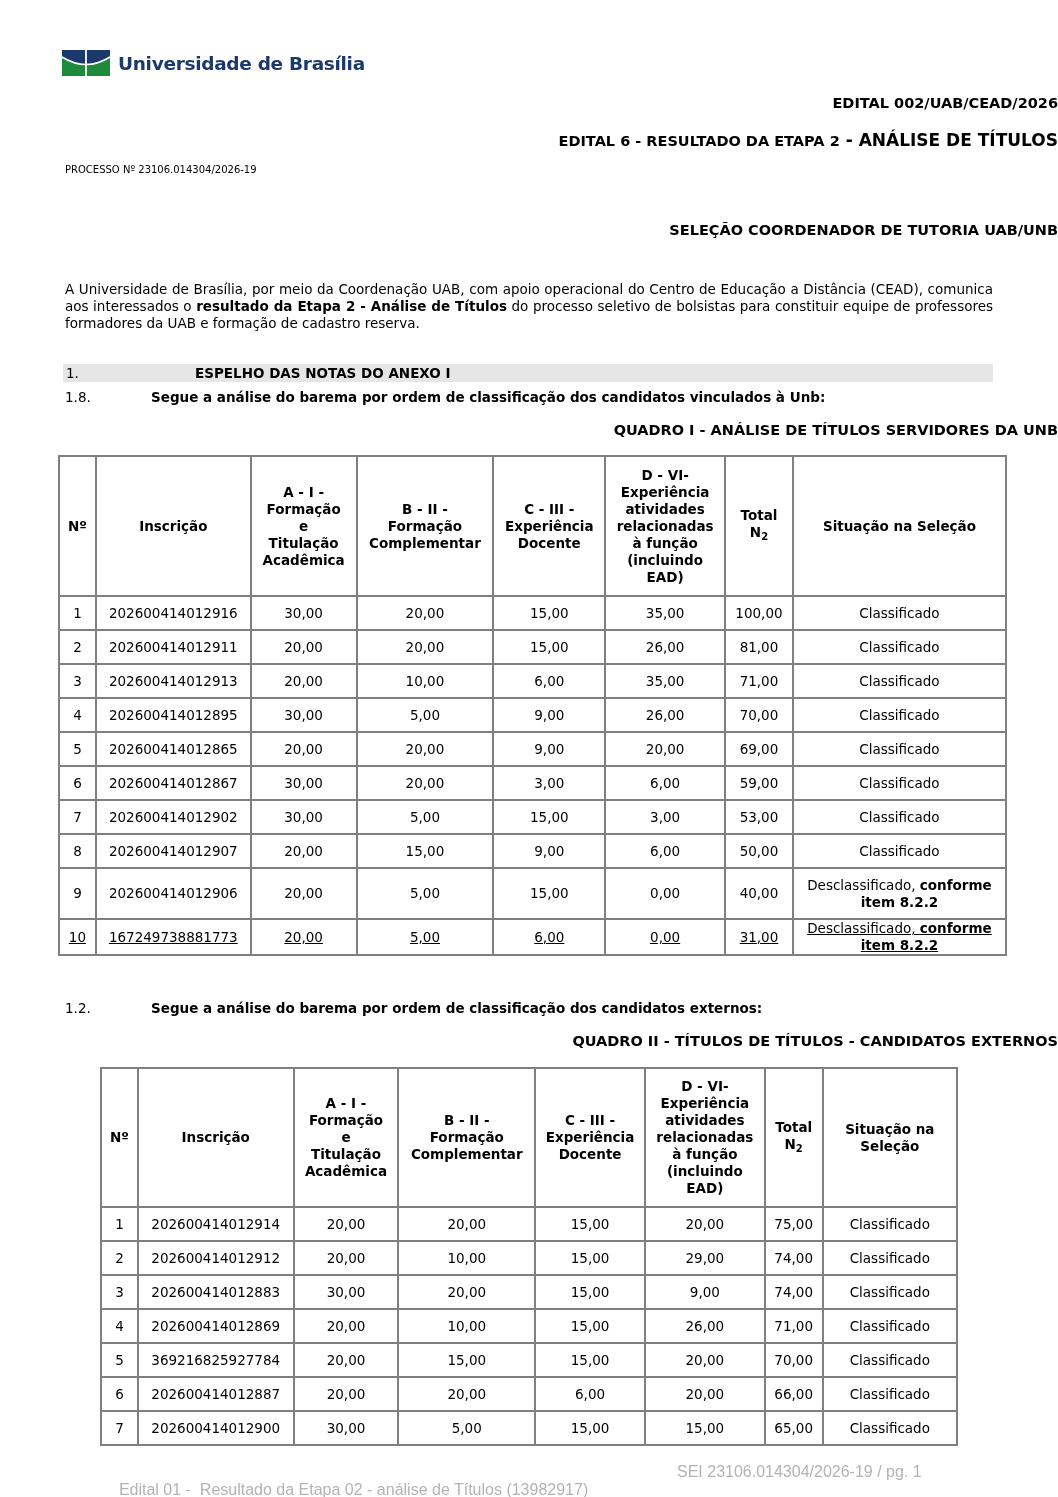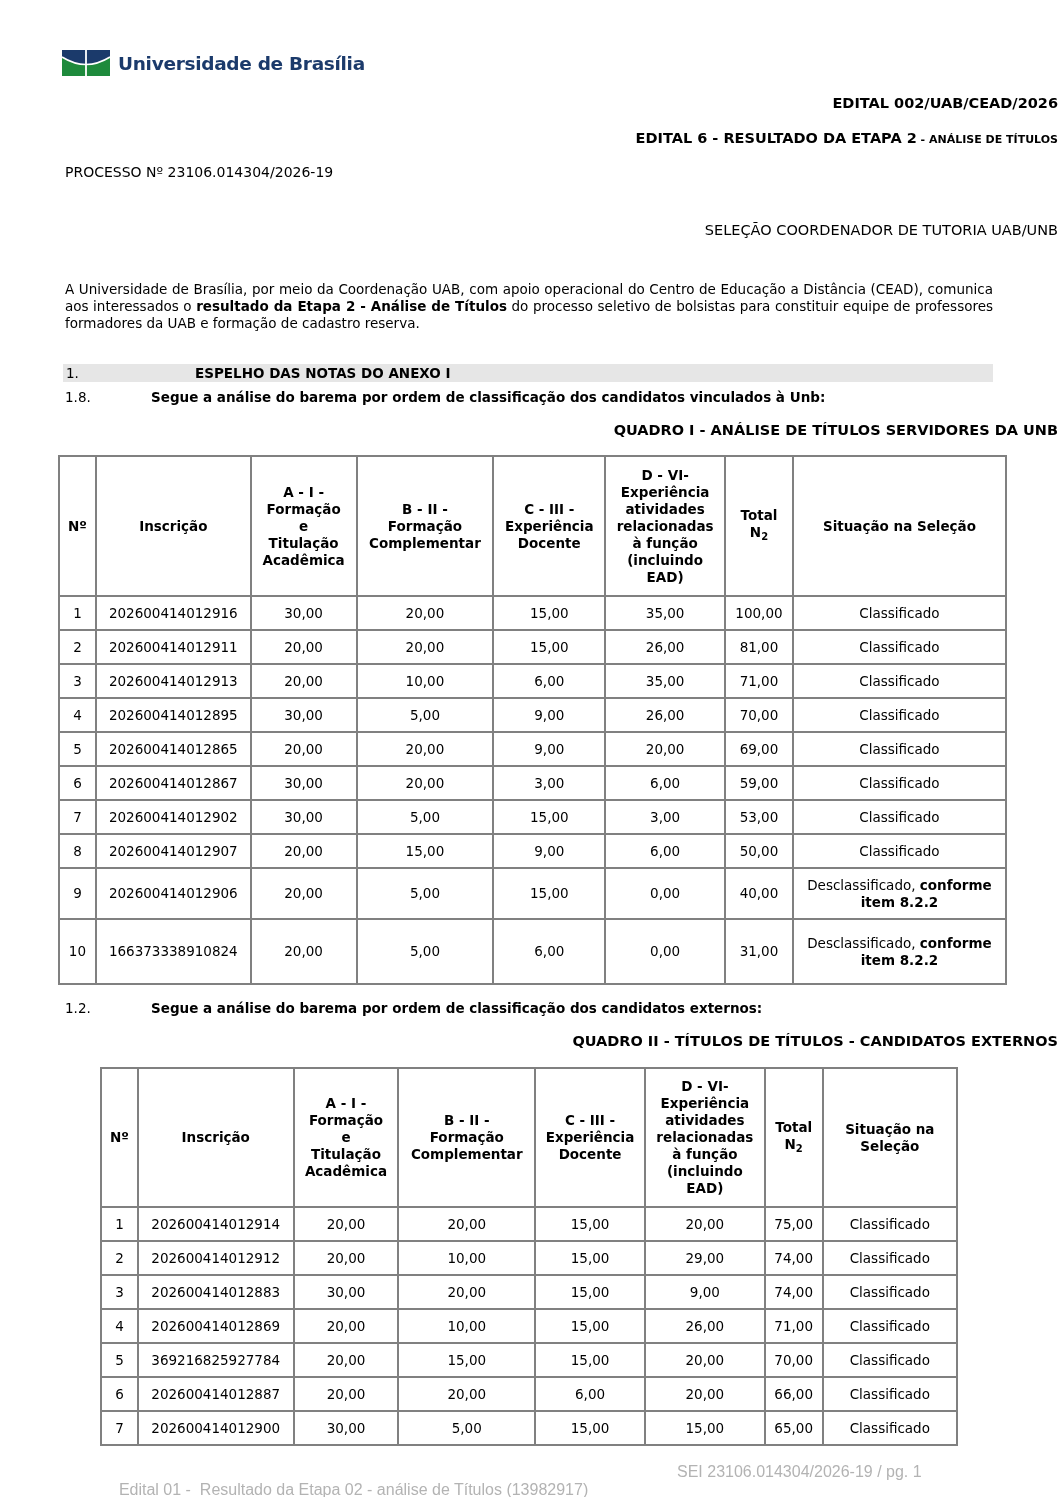--- a/index.html
+++ b/index.html
@@ -3,23 +3,23 @@
 <meta charset="utf-8">
 <style>
   html, body { margin:0; padding:0; background:#ffffff; }
   body { width:1058px; height:1497px; position:relative; overflow:hidden; font-family:"DejaVu Sans", sans-serif; color:#000; }
   .logo { position:absolute; left:62px; top:50px; display:flex; align-items:center; }
   .logo svg { display:block; }
   .logo-text { margin-left:8px; font-family:"DejaVu Sans", sans-serif; font-weight:bold; font-size:18.5px; color:#1b3a6b; letter-spacing:-0.3px; }
   .center { position:absolute; left:0; width:1058px; text-align:right; }
   .title1 { top:95px; font-weight:bold; font-size:14.5px; }
   .title2 { top:130px; font-weight:bold; font-size:14.5px; }
-  .title2 .small { font-size:11px; }
-  .processo { position:absolute; left:65px; top:164px; font-size:14px; }
-  .selecao { top:222px; font-weight:normal; font-size:14.5px; }
+  .title2 .small { font-size:17px; }
+  .processo { position:absolute; left:65px; top:164px; font-size:10px; }
+  .selecao { top:222px; font-weight:bold; font-size:14.5px; }
   .intro { position:absolute; left:65px; top:281px; width:928px; font-size:13.5px; line-height:17px; text-align:justify; }
   .sec1 { position:absolute; left:63px; top:364px; width:930px; height:18px; background:#e6e6e6; font-size:13.5px; }
   .sec1 .num { position:absolute; left:3px; top:1px; }
   .sec1 .txt { position:absolute; left:88px; top:1px; font-weight:bold;margin-left:44px; }
   .para { position:absolute; left:65px; font-size:13.5px; }
   .para .num { position:absolute; left:0; }
   .para .txt { position:absolute; left:86px; white-space:nowrap;font-weight:bold; }
   .quadro { font-weight:bold; font-size:14.5px; }
   table { position:absolute; border-collapse:collapse; font-size:13.5px; }
   th, td { border:2px solid #808080; text-align:center; vertical-align:middle; padding:0 3px; }
@@ -170,23 +170,23 @@
       <tr style="height: 51px;">
         <td>9</td>
         <td>202600414012906</td>
         <td>20,00</td>
         <td>5,00</td>
         <td>15,00</td>
         <td>0,00</td>
         <td>40,00</td>
         <td><span>Desclassificado, </span><b>conforme item 8.2.2</b></td>
       </tr>
-      <tr style="height: 65px;">
+      <tr style="height: 36px; text-decoration: underline;">
         <td>10</td>
-        <td>166373338910824</td>
+        <td>167249738881773</td>
         <td>20,00</td>
         <td>5,00</td>
         <td>6,00</td>
         <td>0,00</td>
         <td>31,00</td>
         <td><span>Desclassificado, </span><b>conforme item 8.2.2</b></td>
       </tr>
     </tbody>
 </table>
 

